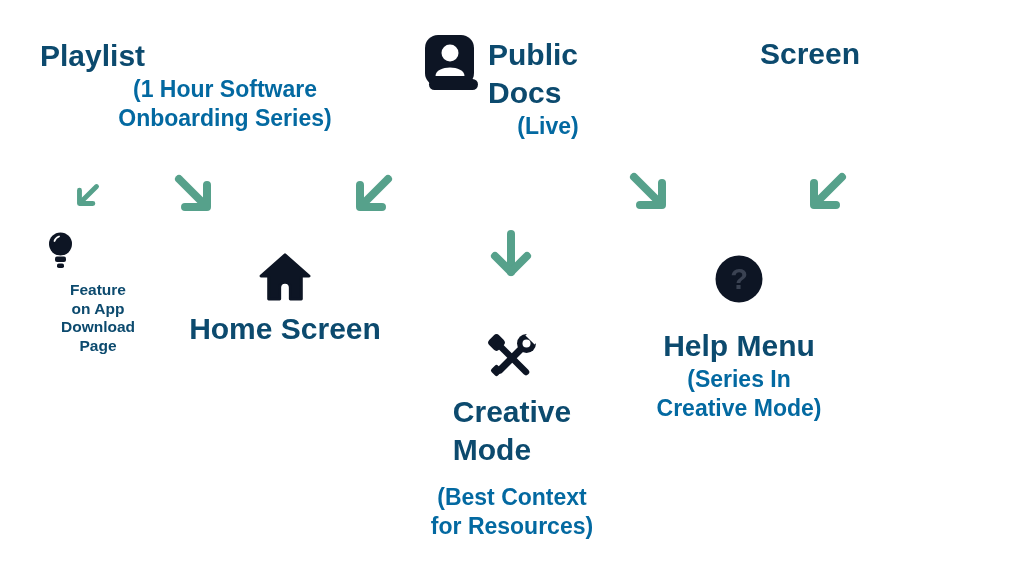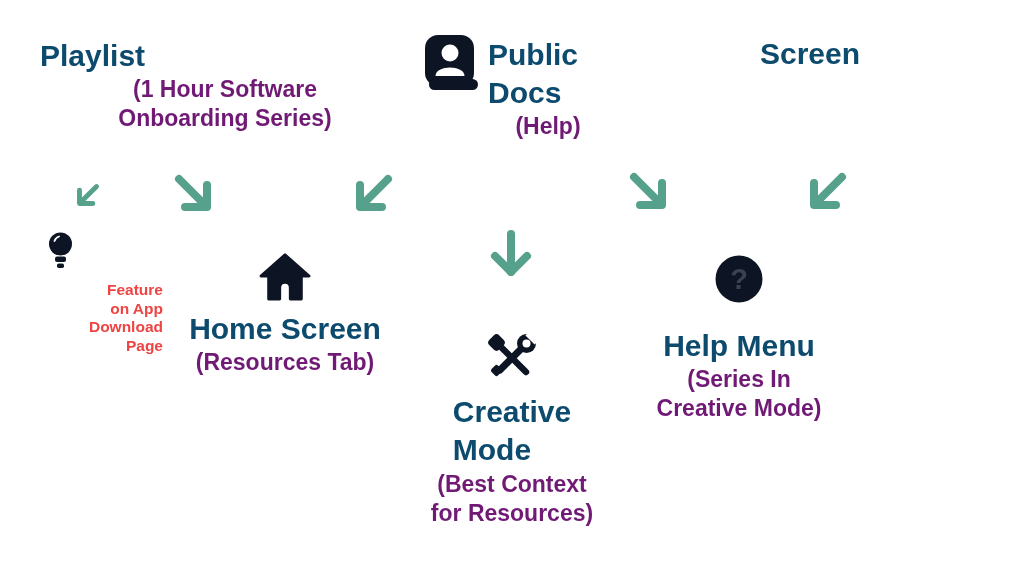--- a/index.html
+++ b/index.html
@@ -17,31 +17,31 @@
     font-size: 30px;
     line-height: 38px;
     color: #0c4a6e;
     white-space: pre-line;
     text-align: left;
   }
   .subtitle {
     font-weight: 700;
     font-size: 23px;
     line-height: 29px;
-    color: #701a75;
+    color: #0369a1;
     white-space: pre-line;
     text-align: center;
   }
   .small-label {
     font-weight: 700;
     font-size: 15.5px;
     line-height: 18.5px;
-    color: #ef4444;
+    color: #0c4a6e;
     white-space: pre-line;
-    text-align: right;
+    text-align: center;
   }
   .node-col {
     display: flex;
     flex-direction: column;
     align-items: center;
   }
   svg { display: block; }
   .arrow-stroke {
     stroke: #56A18B;
     stroke-width: 8;
@@ -66,21 +66,21 @@
       <rect x="2" y="0" width="49" height="51" rx="13" fill="#0D1524"></rect>
       <rect x="6" y="44" width="49" height="11" rx="5.5" fill="#0D1524"></rect>
       <circle cx="27" cy="18" r="8.5" fill="#ffffff"></circle>
       <path d="M12.5 41 C12.5 29.5, 41.5 29.5, 41.5 41 Z" fill="#ffffff"></path>
     </svg>
   </div>
 
   <div class="abs" style="left:488px; top:36px; width:120px;">
     <div class="title">Public
 Docs</div>
-    <div class="subtitle">(Help)</div>
+    <div class="subtitle">(Live)</div>
   </div>
 
   <div class="abs" style="left:760px; top:35px; width:264px;">
     <div class="title">Screen</div>
   </div>
 
   <div class="abs" style="left:74px; top:181px;">
     <svg width="28" height="28" viewBox="0 0 46 46">
       <path class="arrow-stroke" d="M37 9 L13 33"></path>
       <path class="arrow-stroke" d="M9 15 L9 37 L31 37"></path>
@@ -135,21 +135,20 @@
 Download
 Page</div>
 
   <div class="abs node-col" style="left:165px; top:251px; width:240px;">
     <span>
       <svg width="56" height="50" viewBox="0 0 56 52">
         <path d="M28 4 L53 26 H45 V50 H33.5 V38 a5.5 5.5 0 0 0 -11 0 V50 H11 V26 H3 Z" fill="#0D1524" stroke="#0D1524" stroke-width="3" stroke-linejoin="round"></path>
       </svg>
     </span>
     <div class="title" style="margin-top:9px;">Home Screen</div>
-    <div class="subtitle">(Resources Tab)</div>
   </div>
 
   <div class="abs node-col" style="left:619px; top:255px; width:240px;">
     <span>
       <svg width="48" height="48" viewBox="0 0 48 48">
         <circle cx="24" cy="24" r="23.5" fill="#0D1524"></circle>
         <text x="24" y="34" text-anchor="middle" font-size="29" font-weight="bold" font-family="Liberation Sans, DejaVu Sans, sans-serif" fill="#3A4252">?</text>
       </svg>
     </span>
     <div class="title" style="margin-top:24px;">Help Menu</div>
@@ -166,17 +165,17 @@
         <circle cx="40.5" cy="11.5" r="4" fill="#ffffff"></circle>
         <rect x="43" y="-1" width="7" height="13" transform="rotate(-45 46.5 5.5)" fill="#ffffff"></rect>
         <rect x="6" y="34" width="9" height="9" rx="2" transform="rotate(45 10.5 38.5)" fill="#0D1524"></rect>
 
         <rect x="3.5" y="3.5" width="14" height="14" rx="4" transform="rotate(45 10.5 10.5)" fill="#0D1524"></rect>
         <line x1="13" y1="13" x2="40" y2="40" stroke="#0D1524" stroke-width="6.5" stroke-linecap="round"></line>
       </svg>
     </span>
     <div class="title" style="margin-top:9px;">Creative
 Mode</div>
-    <div class="subtitle" style="margin-top:1px;">(Best Context
+    <div class="subtitle" style="margin-top:14px;">(Best Context
 for Resources)</div>
   </div>
 
 </div>
 
 </body></html>

